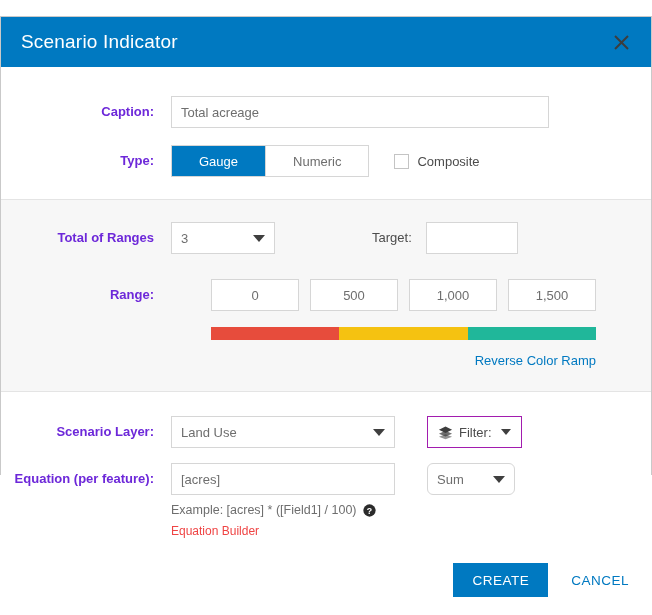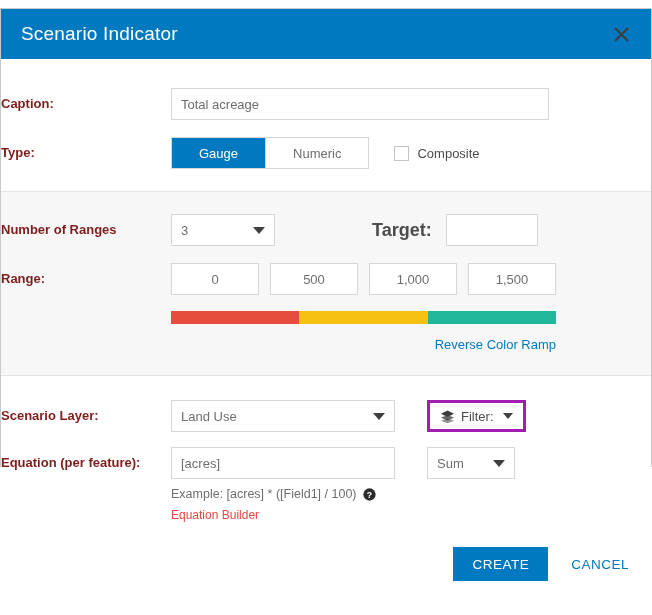--- a/index.html
+++ b/index.html
@@ -9,21 +9,21 @@
   body {
     width: 652px;
     height: 615px;
     background: #ffffff;
     font-family: "Liberation Sans", sans-serif;
     overflow: hidden;
   }
 
   #dialog {
     position: absolute;
-    left: 0; top: 8px;
+    left: 0; top: 16px;
     width: 652px;
     height: 459px;
     box-sizing: border-box;
     border: 1px solid #c9c9c9;
     background: #ffffff;
     display: flex;
     flex-direction: column;
   }
 
   
@@ -73,24 +73,25 @@
 
   .row {
     display: flex;
     align-items: flex-start;
     padding: 0 0 0 0;
   }
 
   .lbl {
     width: 170px;
     flex: 0 0 170px;
+    text-align: right;
     padding-right: 17px;
     box-sizing: border-box;
     font-size: 13px;
-    color: #7f1d1d;
+    color: #6d28d9;
     font-weight: bold;
     line-height: 16px;
   }
 
   .ctrl { flex: 1 1 auto; }
 
   
   .txtinput {
     box-sizing: border-box;
     border: 1px solid #d6d6d6;
@@ -167,26 +168,26 @@
     width: 0; height: 0;
     border-left: 6px solid transparent;
     border-right: 6px solid transparent;
     border-top: 7px solid #3f3f3f;
     margin-left: 10px;
     flex: 0 0 auto;
   }
 
   #ranges-select { width: 104px; }
   #layer-select  { width: 224px; }
-  #agg-select    { width: 88px; }
+  #agg-select    { width: 88px; border-radius: 6px; }
 
   .target-label {
-    font-size: 18px;
+    font-size: 13px;
     color: #4c4c4c;
-    font-weight: bold;
+    font-weight: normal;
     margin-left: 97px;
     margin-right: 14px;
     line-height: 32px;
   }
   #target-input {
     width: 92px;
   }
 
   .range-inputs { display: flex; gap: 11px; }
   .range-inputs .txtinput {
@@ -211,21 +212,21 @@
     margin-top: 13px;
     font-size: 13px;
     color: #0079c1;
     text-decoration: none;
     cursor: pointer;
   }
 
   
   #filter-btn {
     box-sizing: border-box;
-    border: 3px solid #a21caf;
+    border: 1px solid #a21caf;
     background: #ffffff;
     height: 32px;
     display: inline-flex;
     align-items: center;
     padding: 0 10px;
     margin-left: 32px;
     font-size: 13px;
     color: #4c4c4c;
     cursor: pointer;
   }
@@ -330,32 +331,32 @@
             <span class="chklabel">Composite</span>
           </div>
         </div>
       </div>
 
     </div>
 
     <div class="section section-gray" style="padding-top:22px;padding-bottom:23px;">
 
       <div class="row">
-        <div class="lbl" style="line-height:32px;">Number of Ranges</div>
+        <div class="lbl" style="line-height:32px;">Total of Ranges</div>
         <div class="ctrl" style="display:flex;align-items:center;">
           <div id="ranges-select" class="selbox">
             <span>3</span>
             <span class="caret"></span>
           </div>
           <span class="target-label">Target:</span>
           <input id="target-input" class="txtinput" type="text" value="" style="">
         </div>
       </div>
 
-      <div class="row" style="margin-top:17px;">
+      <div class="row" style="margin-top:25px;gap:40px;">
         <div class="lbl" style="line-height:32px;">Range:</div>
         <div class="ctrl">
           <div class="range-inputs">
             <input class="txtinput" type="text" value="0" style="">
             <input class="txtinput" type="text" value="500" style="">
             <input class="txtinput" type="text" value="1,000" style="">
             <input class="txtinput" type="text" value="1,500" style="">
           </div>
 
           <div id="ramp">

